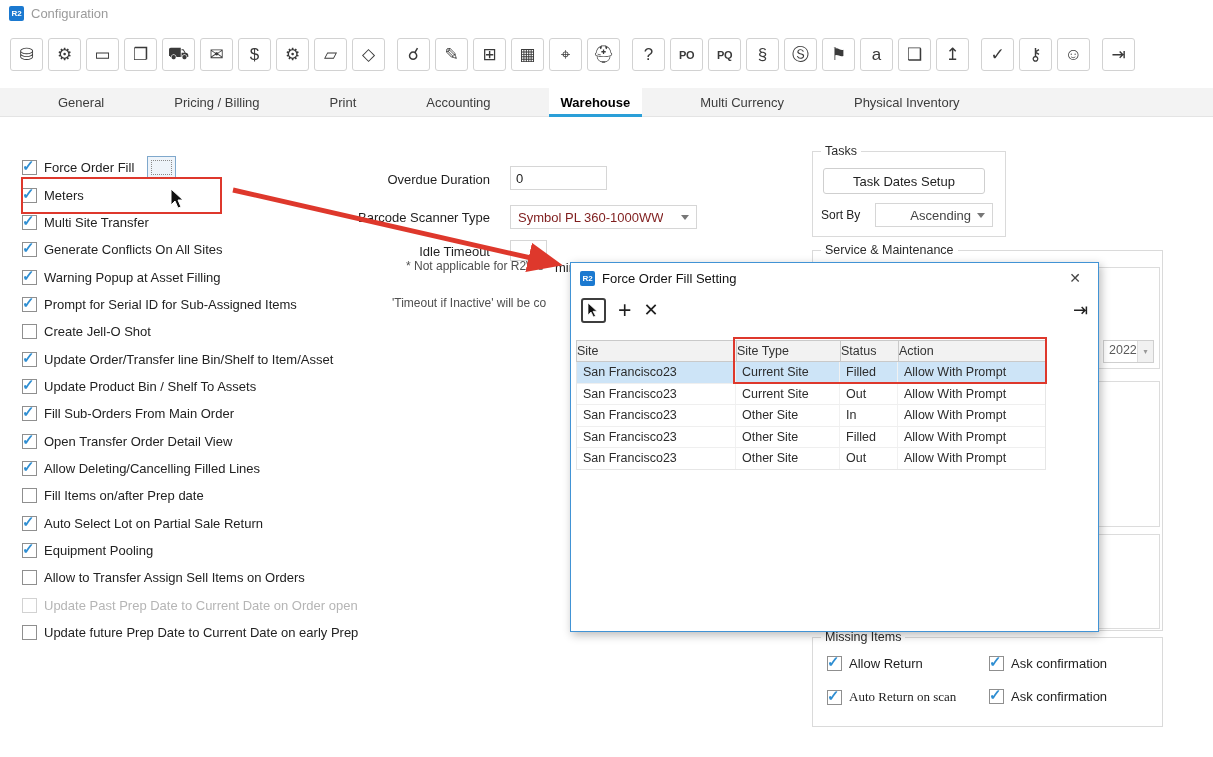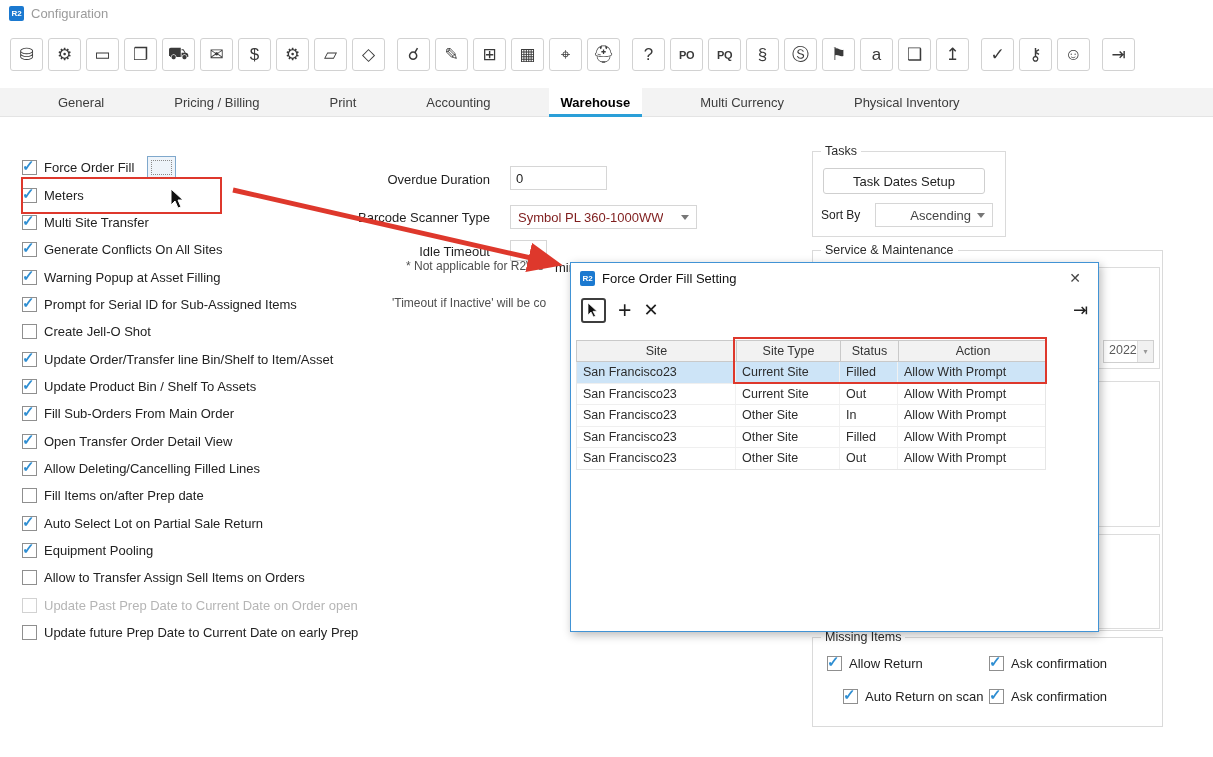--- a/index.html
+++ b/index.html
@@ -67,21 +67,21 @@
   .dlg-title-text{font-size:13px;color:#111;}
   .dlg-close{margin-left:auto;font-size:14px;color:#444;width:28px;text-align:center;cursor:default;}
   .dlg-toolbar{height:34px;display:flex;align-items:center;gap:12px;padding:0 10px;}
   .sel-btn{width:25px;height:25px;border:2px solid #3e3e3e;border-radius:3px;display:flex;align-items:center;justify-content:center;box-sizing:border-box;background:#fff;}
   .dlg-ic{font-size:23px;color:#1f1f1f;font-weight:300;line-height:1;cursor:default;}
   .dlg-ic.del{font-size:18px;}
   .dlg-exit{margin-left:auto;font-size:18px;color:#222;cursor:default;}
 
   .tbl{position:absolute;left:5px;top:77px;width:470px;}
   .tbl-head{display:grid;grid-template-columns:160px 104px 58px 148px;background:#f2f2f2;border:1px solid #c9c9c9;box-sizing:border-box;}
-  .th{font-size:12.5px;color:#333;text-align:center;line-height:20px;border-right:1px solid #c9c9c9;box-sizing:border-box;}
+  .th{font-size:12.5px;color:#333;text-align:left;line-height:20px;border-right:1px solid #c9c9c9;box-sizing:border-box;}
   .th:last-child{border-right:none;}
   .tbl-body{border:1px solid #e6e6e6;border-top:none;box-sizing:border-box;}
   .tr{display:grid;grid-template-columns:159px 104px 58px 147px;height:20.6px;border-bottom:1px solid #efefef;}
   .tr:last-child{border-bottom:none;}
   .tr.sel{background:#cde4f7;}
   .td{font-size:12.5px;color:#2c2c2c;line-height:20.5px;padding-left:6px;border-right:1px solid #f1f1f1;
       white-space:nowrap;overflow:hidden;box-sizing:border-box;}
   .td:last-child{border-right:none;}
 
   
@@ -258,21 +258,21 @@
     <span class="legend">Missing Items</span>
     <div>
         <div class="mi-item" style="left: 14px; top: 18px;">
           <span class="cb-box checked"></span>
           <span class="cb-label">Allow Return</span>
         </div>
         <div class="mi-item" style="left: 176px; top: 18px;">
           <span class="cb-box checked"></span>
           <span class="cb-label">Ask confirmation</span>
         </div>
-        <div class="mi-item" style="left: 30px; top: 51px;">
+        <div class="mi-item" style="left: 14px; top: 51px; font-family: Liberation Serif, serif;">
           <span class="cb-box checked"></span>
           <span class="cb-label">Auto Return on scan</span>
         </div>
         <div class="mi-item" style="left: 176px; top: 51px;">
           <span class="cb-box checked"></span>
           <span class="cb-label">Ask confirmation</span>
         </div>
       </div>
   </div>
 

